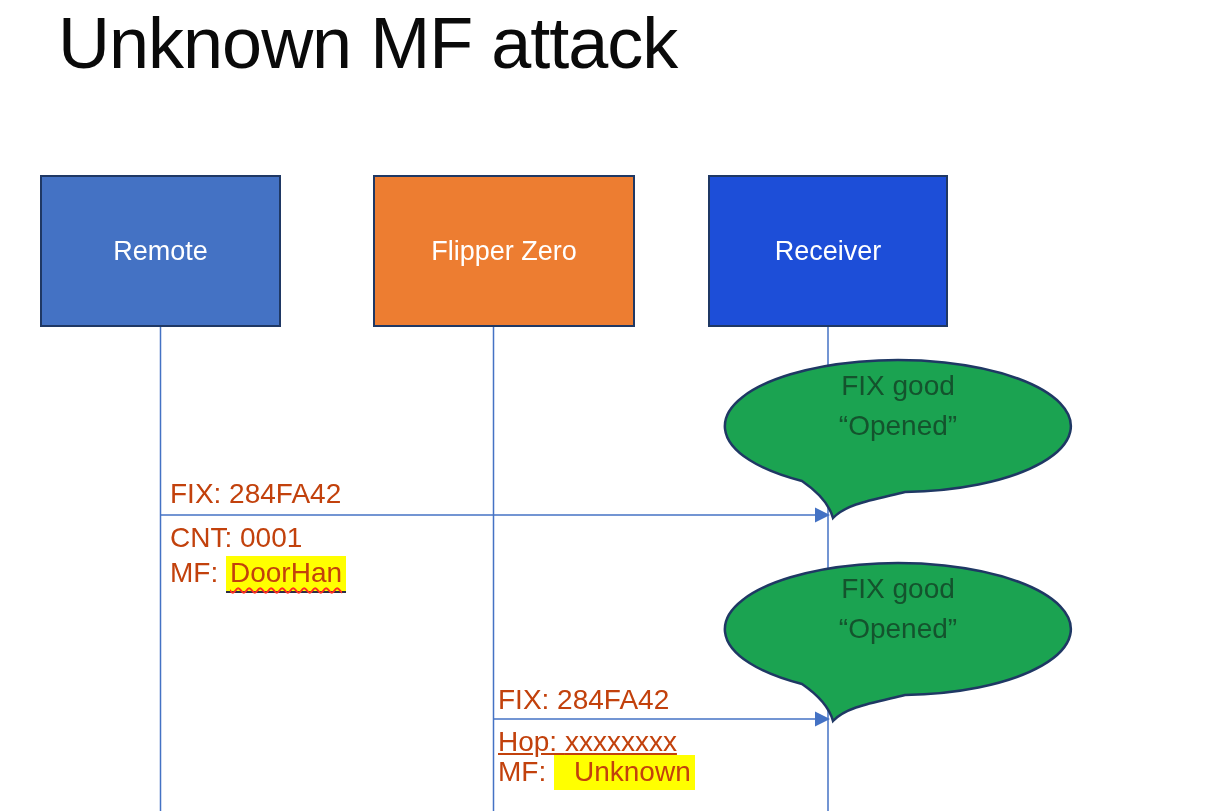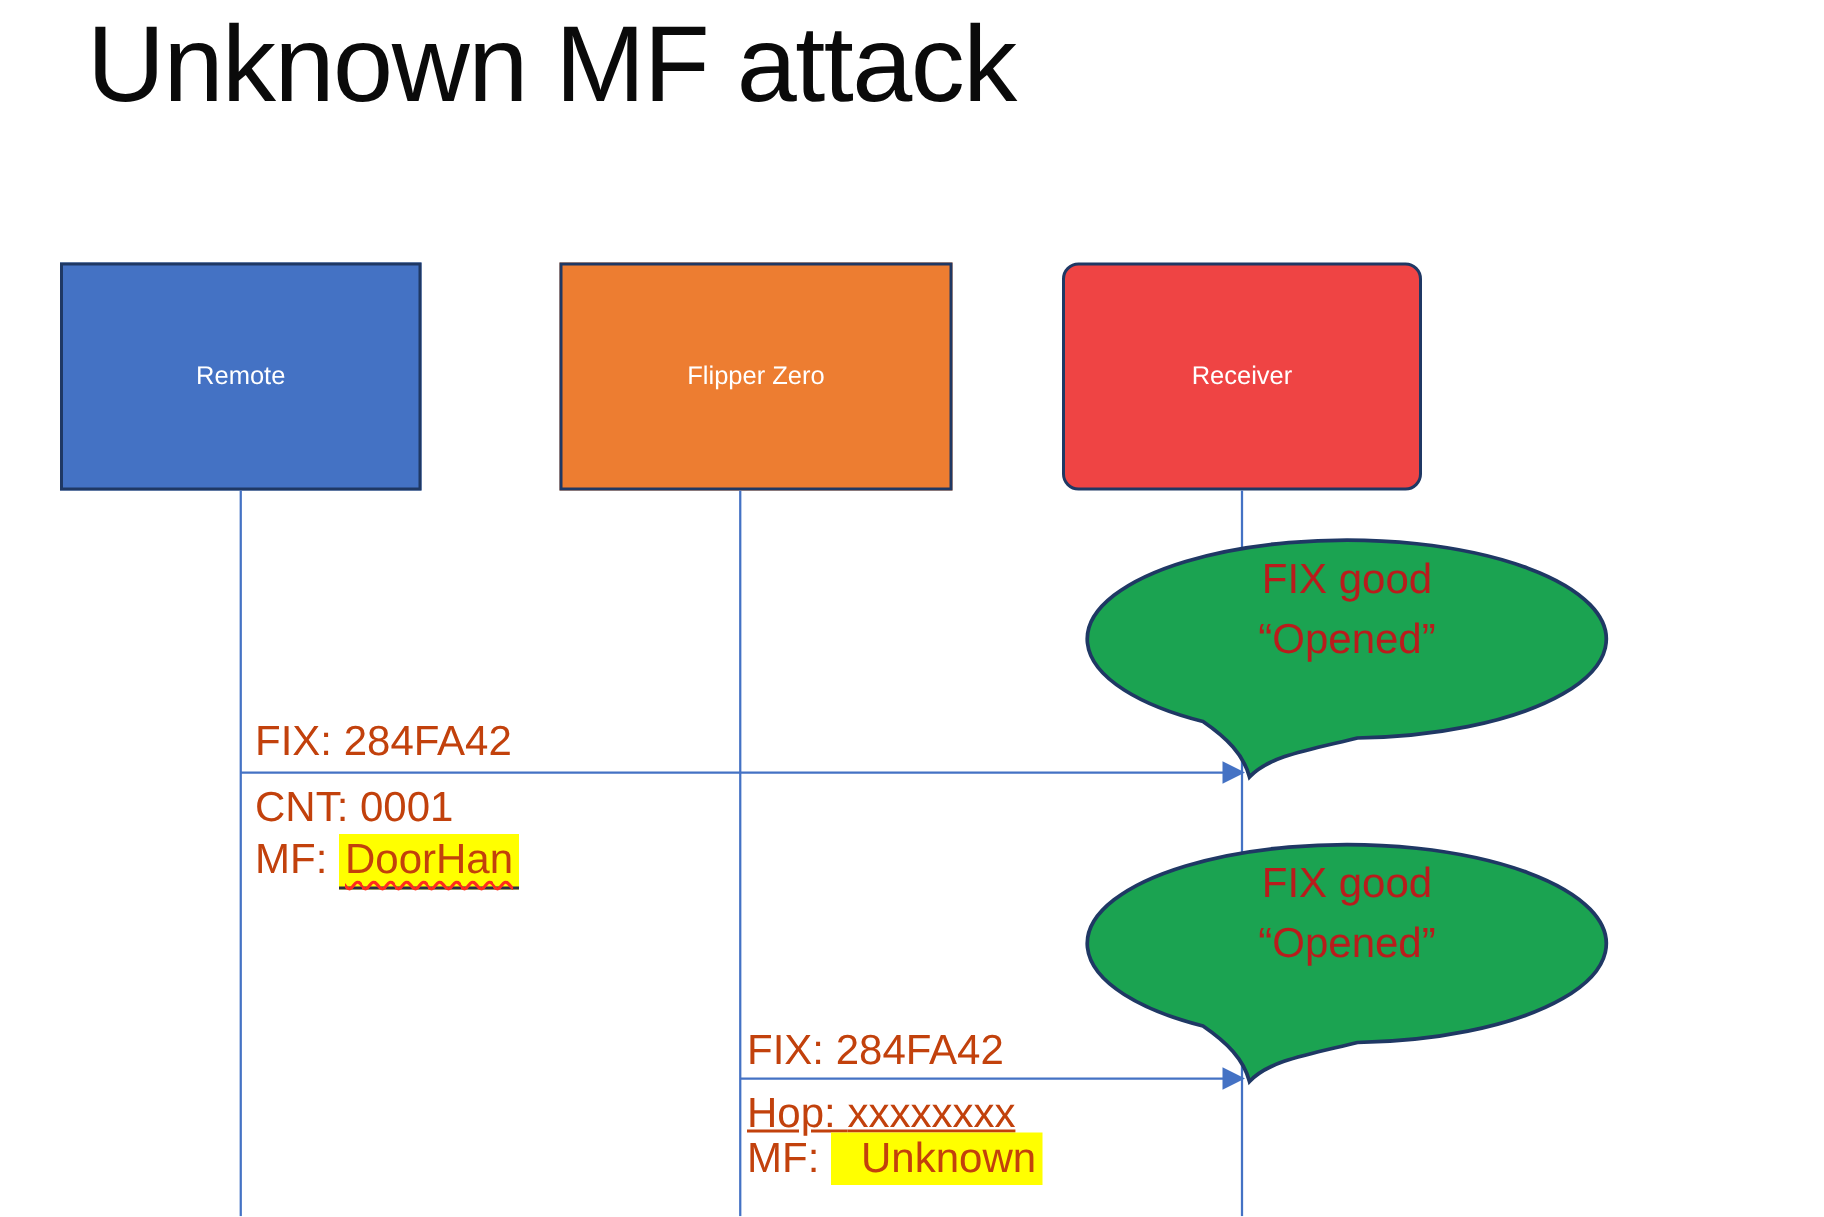--- a/index.html
+++ b/index.html
@@ -7,57 +7,57 @@
     position:relative; width:1216px; height:811px; background:#ffffff;
     overflow:hidden; font-family:"Liberation Sans", sans-serif;
   }
   .slide-title {
     position:absolute; left:58px; top:2px; font-size:72px; font-weight:300;
     color:#0a0a0a; letter-spacing:-1px; white-space:nowrap;
   }
   .actor-box {
     position:absolute; top:175px; height:152px; box-sizing:border-box;
     border:2.5px solid #1F3864; display:flex; align-items:center; justify-content:center;
-    color:#ffffff; font-size:17px;
+    color:#ffffff; font-size:27px;
   }
   .actor-remote  { left:40px;  width:241px; }
   .actor-flipper { left:373px; width:262px; }
   .actor-receiver{ left:708px; width:240px; }
   .diagram-svg { position:absolute; left:0; top:0; width:1216px; height:811px; }
   .msg-line {
     position:absolute; font-size:28px; color:#c2410c; line-height:32px; white-space:nowrap;
   }
   .hl { padding:1px 4px 3px 4px; }
   .ul-solid { border-bottom:2.5px solid #2d2d44; }
   .squiggle {
     text-decoration-line:underline; text-decoration-style:wavy;
     text-decoration-color:#ff2d1e; text-decoration-thickness:1.5px;
     text-underline-offset:5px;
   }
   .callout-text {
-    position:absolute; width:346px; text-align:center; color:#b91c1c;
+    position:absolute; width:346px; text-align:center; color:#14532d;
     font-size:28px; line-height:40px; white-space:nowrap;
   }
   .callout-text-1 { left:725px; top:366px; }
   .callout-text-2 { left:725px; top:569px; }
 </style>
 </head>
 <body>
 
 <div class="slide">
 
   <div class="slide-title">Unknown MF attack</div>
 
   <div class="actor-box actor-remote" style="background-color: rgb(68, 114, 196);">
     <span>Remote</span>
   </div>
   <div class="actor-box actor-flipper" style="background-color: rgb(237, 125, 49);">
     <span>Flipper Zero</span>
   </div>
-  <div class="actor-box actor-receiver" style="background-color: #ef4444; border-radius: 11px;">
+  <div class="actor-box actor-receiver" style="background-color: #1d4ed8;">
     <span>Receiver</span>
   </div>
 
   <svg class="diagram-svg" viewBox="0 0 1216 811" xmlns="http://www.w3.org/2000/svg">
 
     <line x1="160.5" y1="327" x2="160.5" y2="811" stroke-width="1.5" stroke="#4472C4"></line>
     <line x1="493.5" y1="327" x2="493.5" y2="811" stroke-width="1.5" stroke="#4472C4"></line>
     <line x1="828" y1="327" x2="828" y2="811" stroke-width="1.5" stroke="#4472C4"></line>
 
     <line x1="160.5" y1="515" x2="816" y2="515" stroke-width="1.5" stroke="#4472C4"></line>

